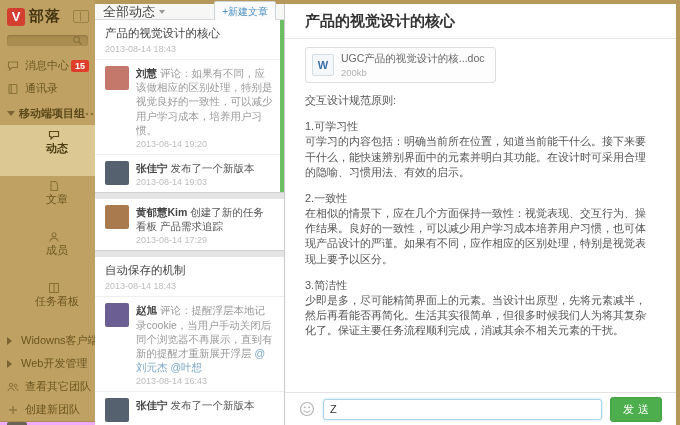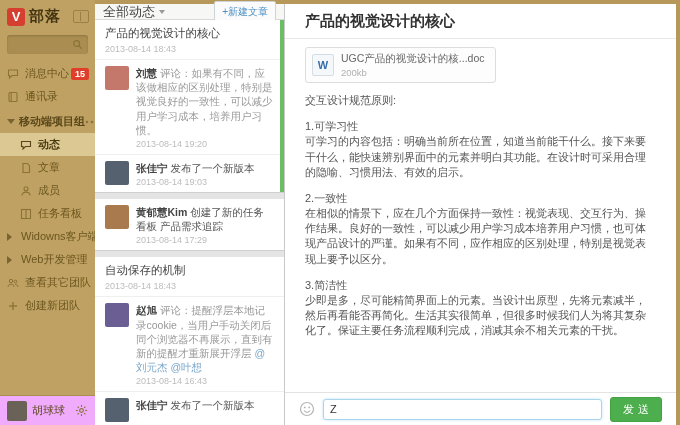--- a/index.html
+++ b/index.html
@@ -18,21 +18,21 @@
   .searchbox input { flex:1; width:50px; border:none; background:transparent; outline:none; font-size:10px; color:#4d3d15; }
   .icn { flex-shrink:0; }
   .nav-item { display:flex; align-items:center; padding:4px 7px; cursor:pointer; color:#6b561f; }
   .nav-item .lbl2 { margin-left:6px; flex:1; white-space:nowrap; }
   .badge { background:#df3f2a; color:#fff; font-size:9px; font-weight:bold; border-radius:2px; padding:1px 4px; margin-left:2px; }
   .group-header { display:flex; align-items:center; padding:6px 7px 4px 7px; font-weight:bold; color:#5a4719; }
   .group-header .lbl2 { margin-left:4px; flex:1; white-space:nowrap; }
   .caret-down { width:0; height:0; border-left:4px solid transparent; border-right:4px solid transparent; border-top:5px solid #7a6330; }
   .caret-right { width:0; height:0; border-top:4px solid transparent; border-bottom:4px solid transparent; border-left:5px solid #7a6330; margin-right:3px; }
   .more-dots { letter-spacing:1px; color:#8f7841; font-weight:bold; }
-  .sub-item { display:flex; align-items:center; padding:4px 7px 4px 20px; cursor:pointer; }
+  .sub-item { display:flex; align-items:center; padding:4px 7px 20px 20px; cursor:pointer;flex-direction:column; }
   .sub-item .lbl2 { margin-left:6px; }
   .sub-item.selected { background:#dbc892; color:#4a3a10; font-weight:bold; }
   .sidebar-spacer { flex:1; }
   .user-row { height:30px; background:#f0abfc; border-top:1px solid #ab8e51; display:flex; align-items:center; padding:0 7px; }
   .user-row .uname2 { margin-left:5px; color:#5a4719; flex:1; white-space:nowrap; }
   .avatar { display:inline-block; border-radius:2px; flex-shrink:0; }
   .avatar.xs { width:20px; height:20px; }
   .avatar.sm { width:24px; height:24px; }
 
   

